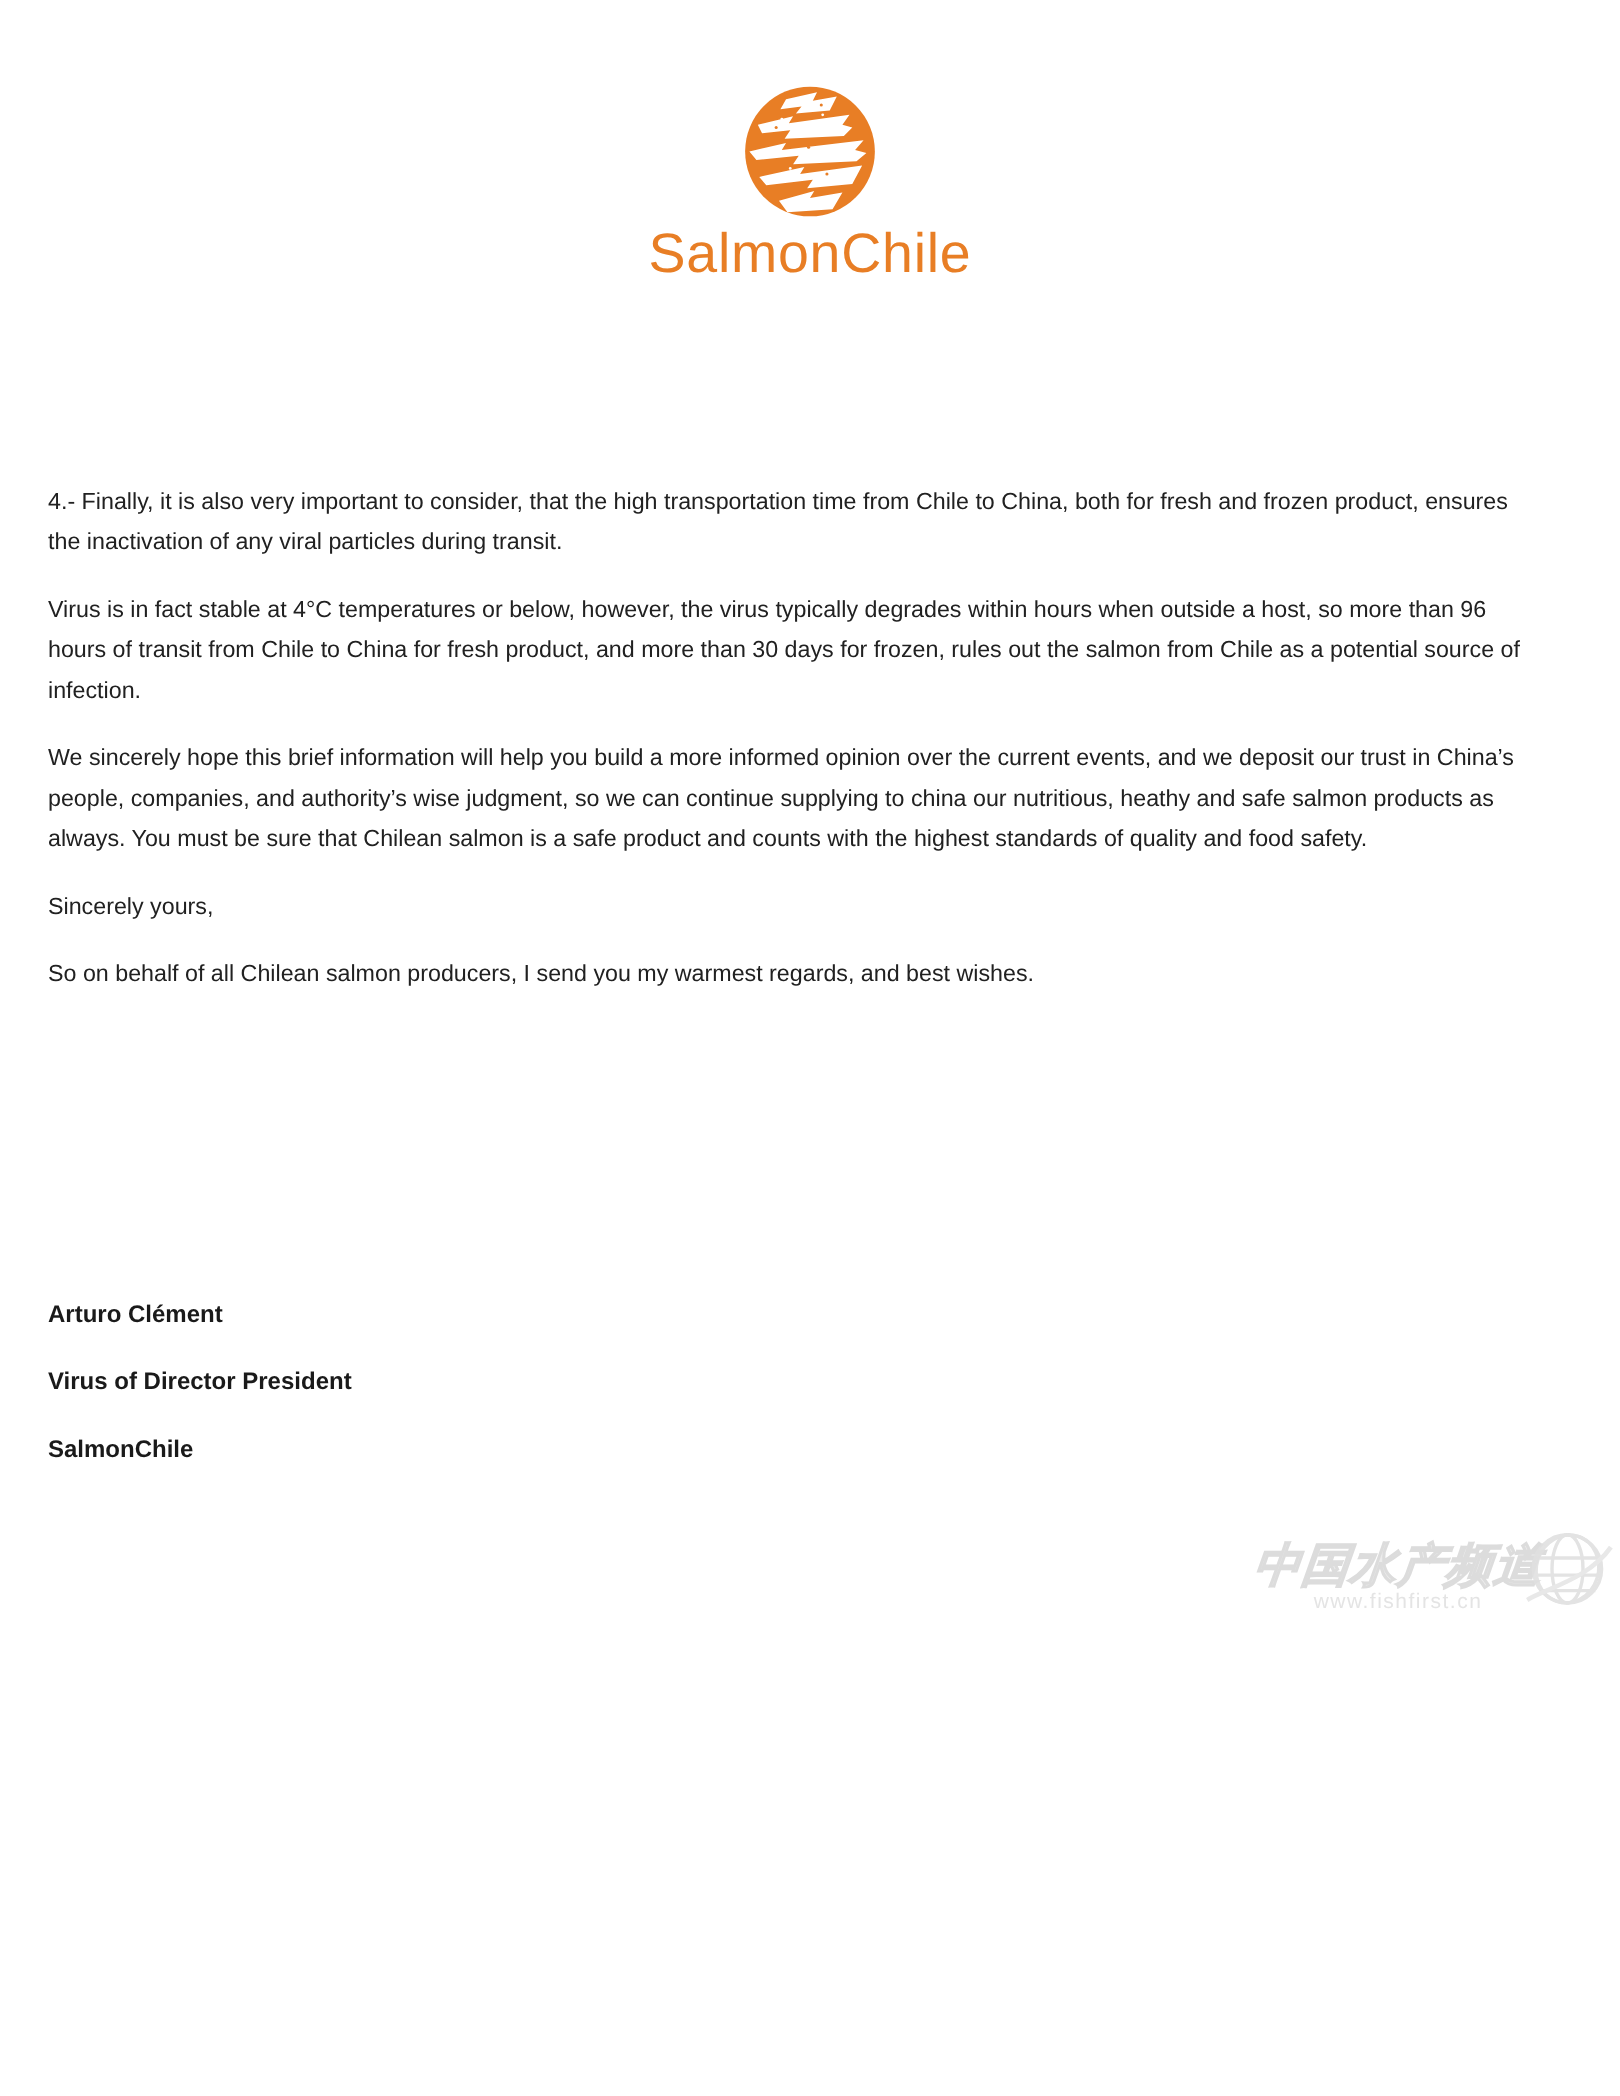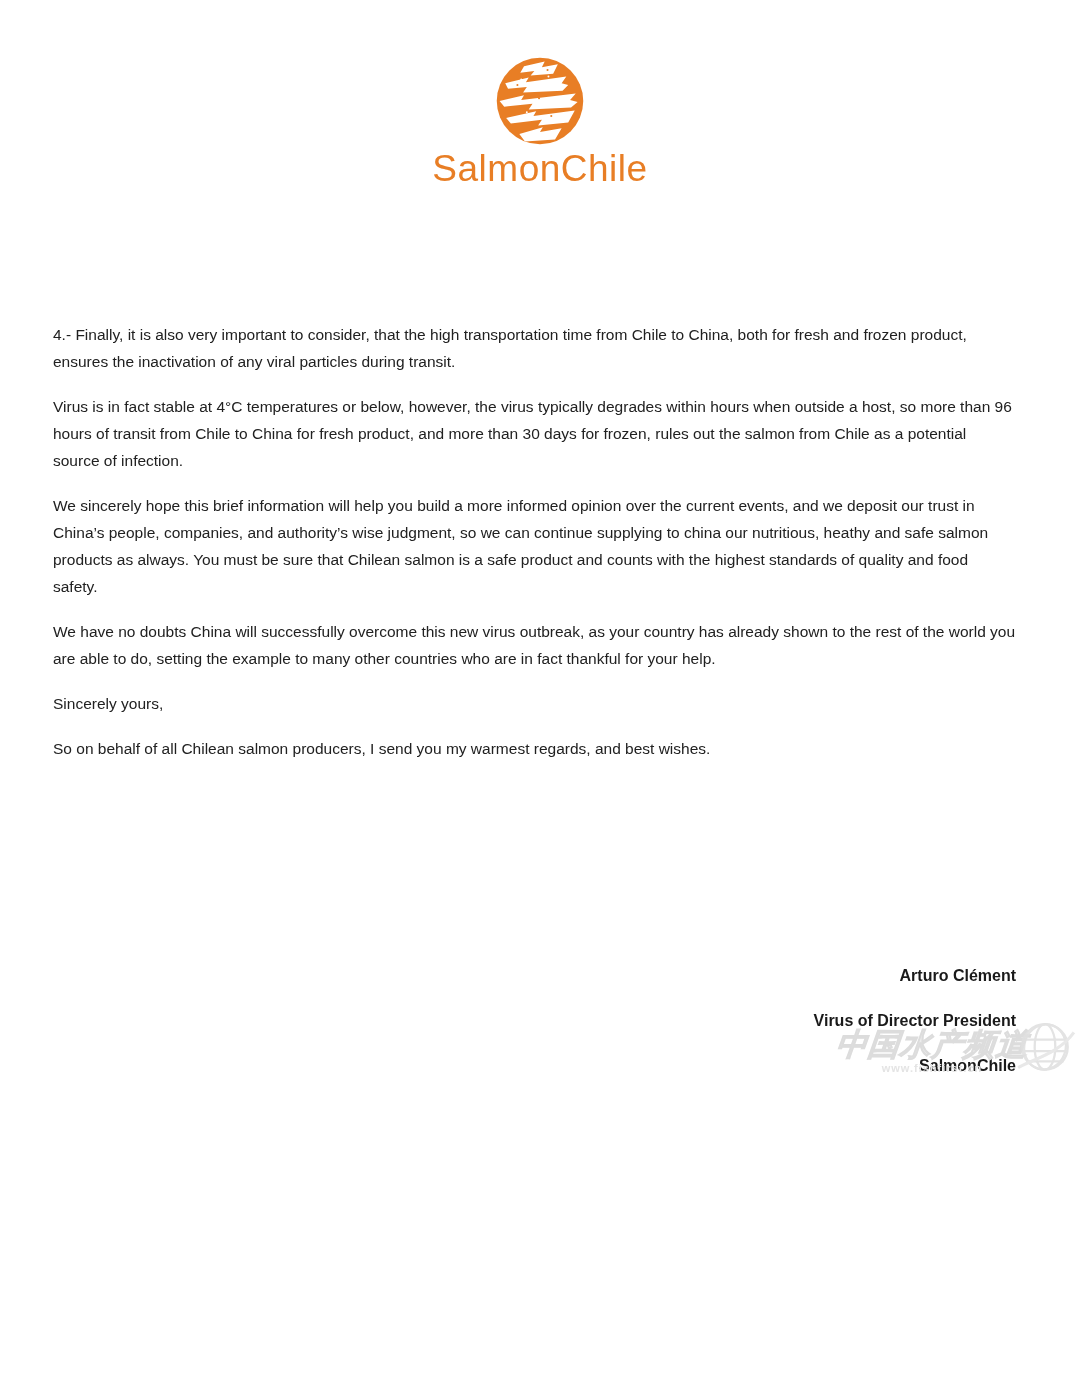--- a/index.html
+++ b/index.html
@@ -34,33 +34,33 @@
   .wordmark {
     margin-top: 1px;
     font-size: 37px;
     line-height: 40px;
     letter-spacing: 0.5px;
     color: #e87e25;
     font-weight: 400;
   }
   
   .letter-body {
-    margin: 132px 64px 0 53px;
+    margin: 132px 64px 0 32px;
     color: #212121;
     font-size: 15.5px;
     line-height: 27px;
     text-align: left;
   }
   .letter-body p {
     margin: 0 0 18px 0;
   }
   
   .signature-block {
     margin-top: 200px;
-    text-align: right;
+    text-align: left;
     color: #1a1a1a;
     font-weight: bold;
     font-size: 16px;
     line-height: 27px;
   }
   .signature-block p {
     margin: 0 0 18px 0;
   }
   
   .watermark {
@@ -80,22 +80,22 @@
     font-weight: bold;
     font-style: italic;
     letter-spacing: 1px;
     color: #ececec;
     -webkit-text-stroke: 1px #dcdcdc;
     transform: skewX(-6deg);
     line-height: 34px;
     white-space: nowrap;
   }
   .watermark-url {
-    font-size: 11px;
-    font-weight: bold;
+    font-size: 14px;
+    font-weight: normal;
     letter-spacing: 1px;
     color: #e4e4e4;
     line-height: 13px;
   }
   .globe {
     width: 62px;
     height: 62px;
     opacity: 0.9;
   }
 </style>
@@ -132,21 +132,20 @@
         </g>
       </svg>
     </span>
     <div class="wordmark">SalmonChile</div>
   </div>
 
   <div class="letter-body">
     <p>4.- Finally, it is also very important to consider, that the high transportation time from Chile to China, both for fresh and frozen product, ensures the inactivation of any viral particles during transit.</p>
     <p>Virus is in fact stable at 4°C temperatures or below, however, the virus typically degrades within hours when outside a host, so more than 96 hours of transit from Chile to China for fresh product, and more than 30 days for frozen, rules out the salmon from Chile as a potential source of infection.</p>
     <p>We sincerely hope this brief information will help you build a more informed opinion over the current events, and we deposit our trust in China’s people, companies, and authority’s wise judgment, so we can continue supplying to china our nutritious, heathy and safe salmon products as always. You must be sure that Chilean salmon is a safe product and counts with the highest standards of quality and food safety.</p>
-    <p>We have no doubts China will successfully overcome this new virus outbreak, as your country has already shown to the rest of the world you are able to do, setting the example to many other countries who are in fact thankful for your help.</p>
     <p>Sincerely yours,</p>
     <p>So on behalf of all Chilean salmon producers, I send you my warmest regards, and best wishes.</p>
 
     <div class="signature-block">
       <p>Arturo Clément</p>
       <p>Virus of Director President</p>
       <p>SalmonChile</p>
     </div>
   </div>
 

